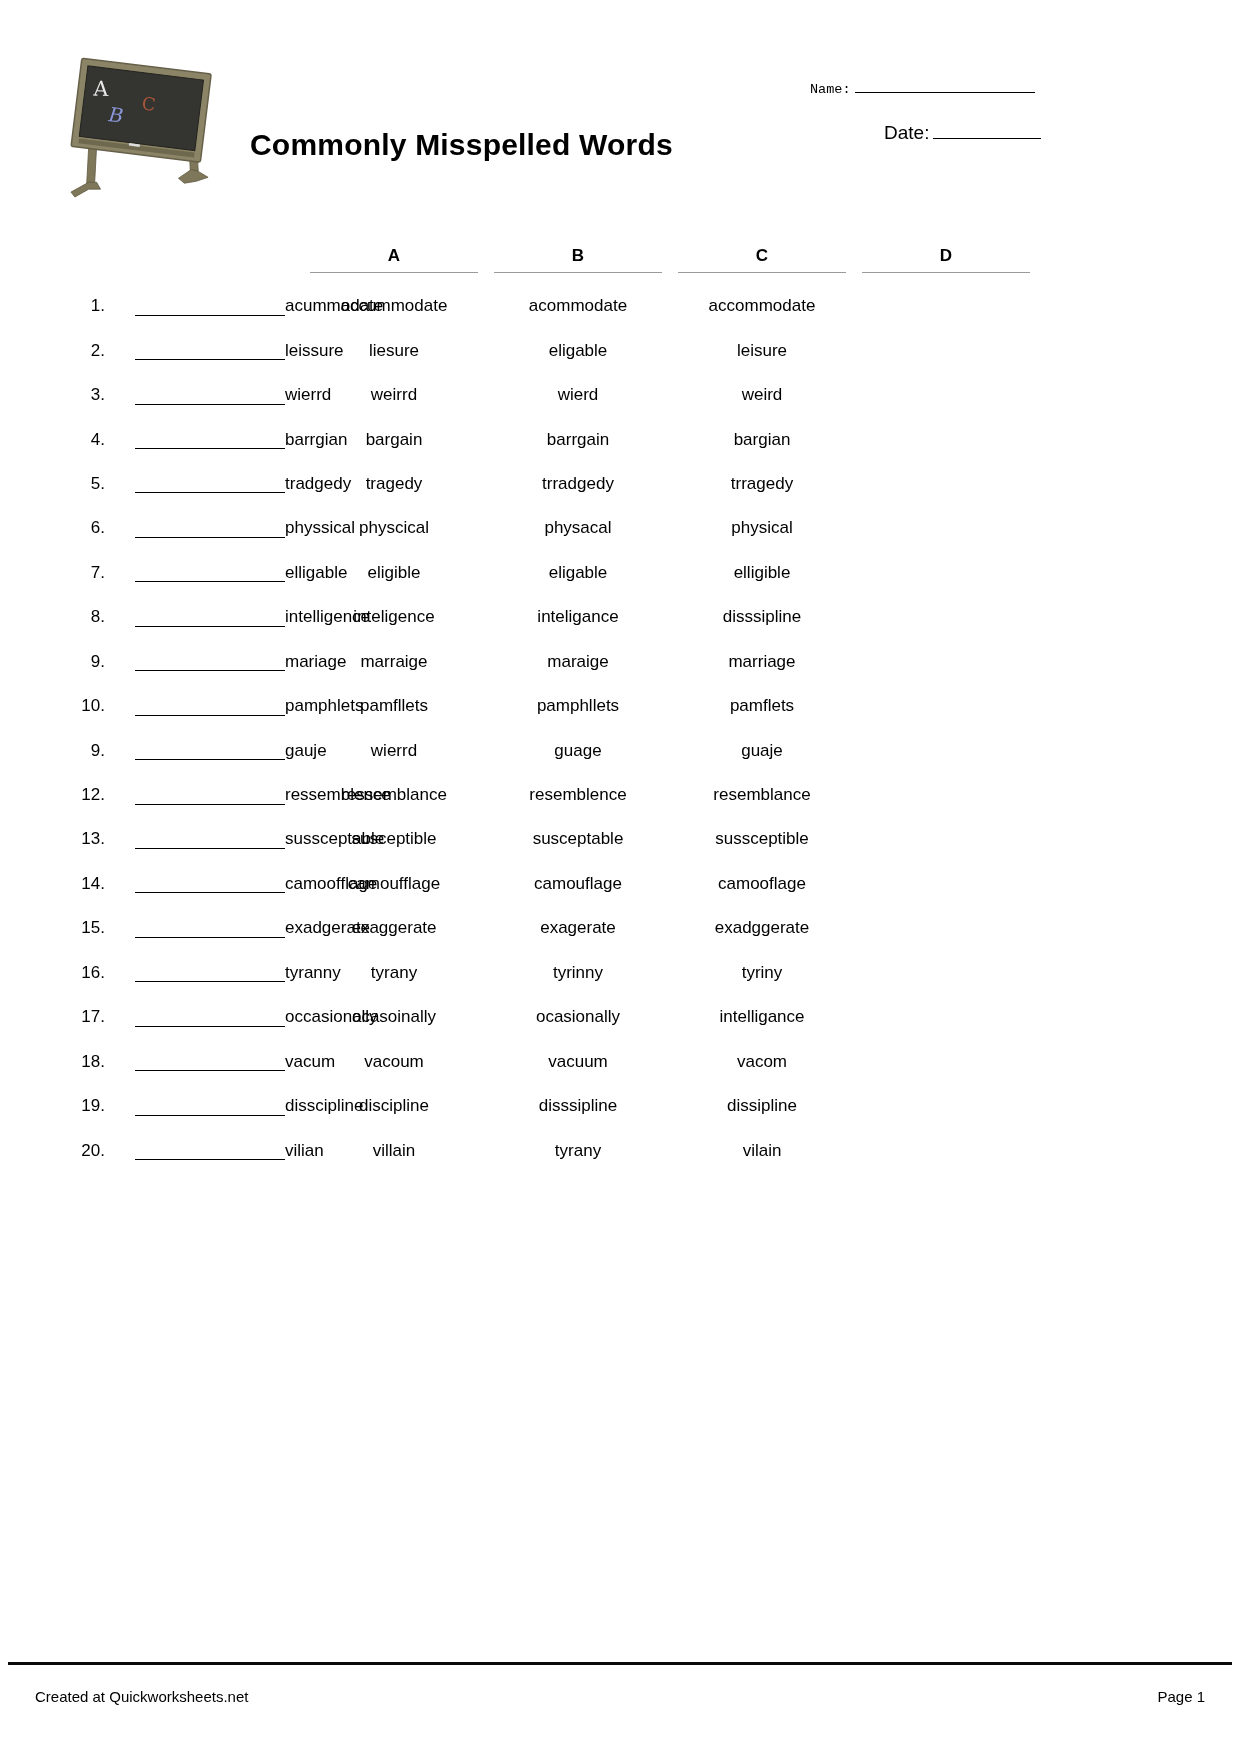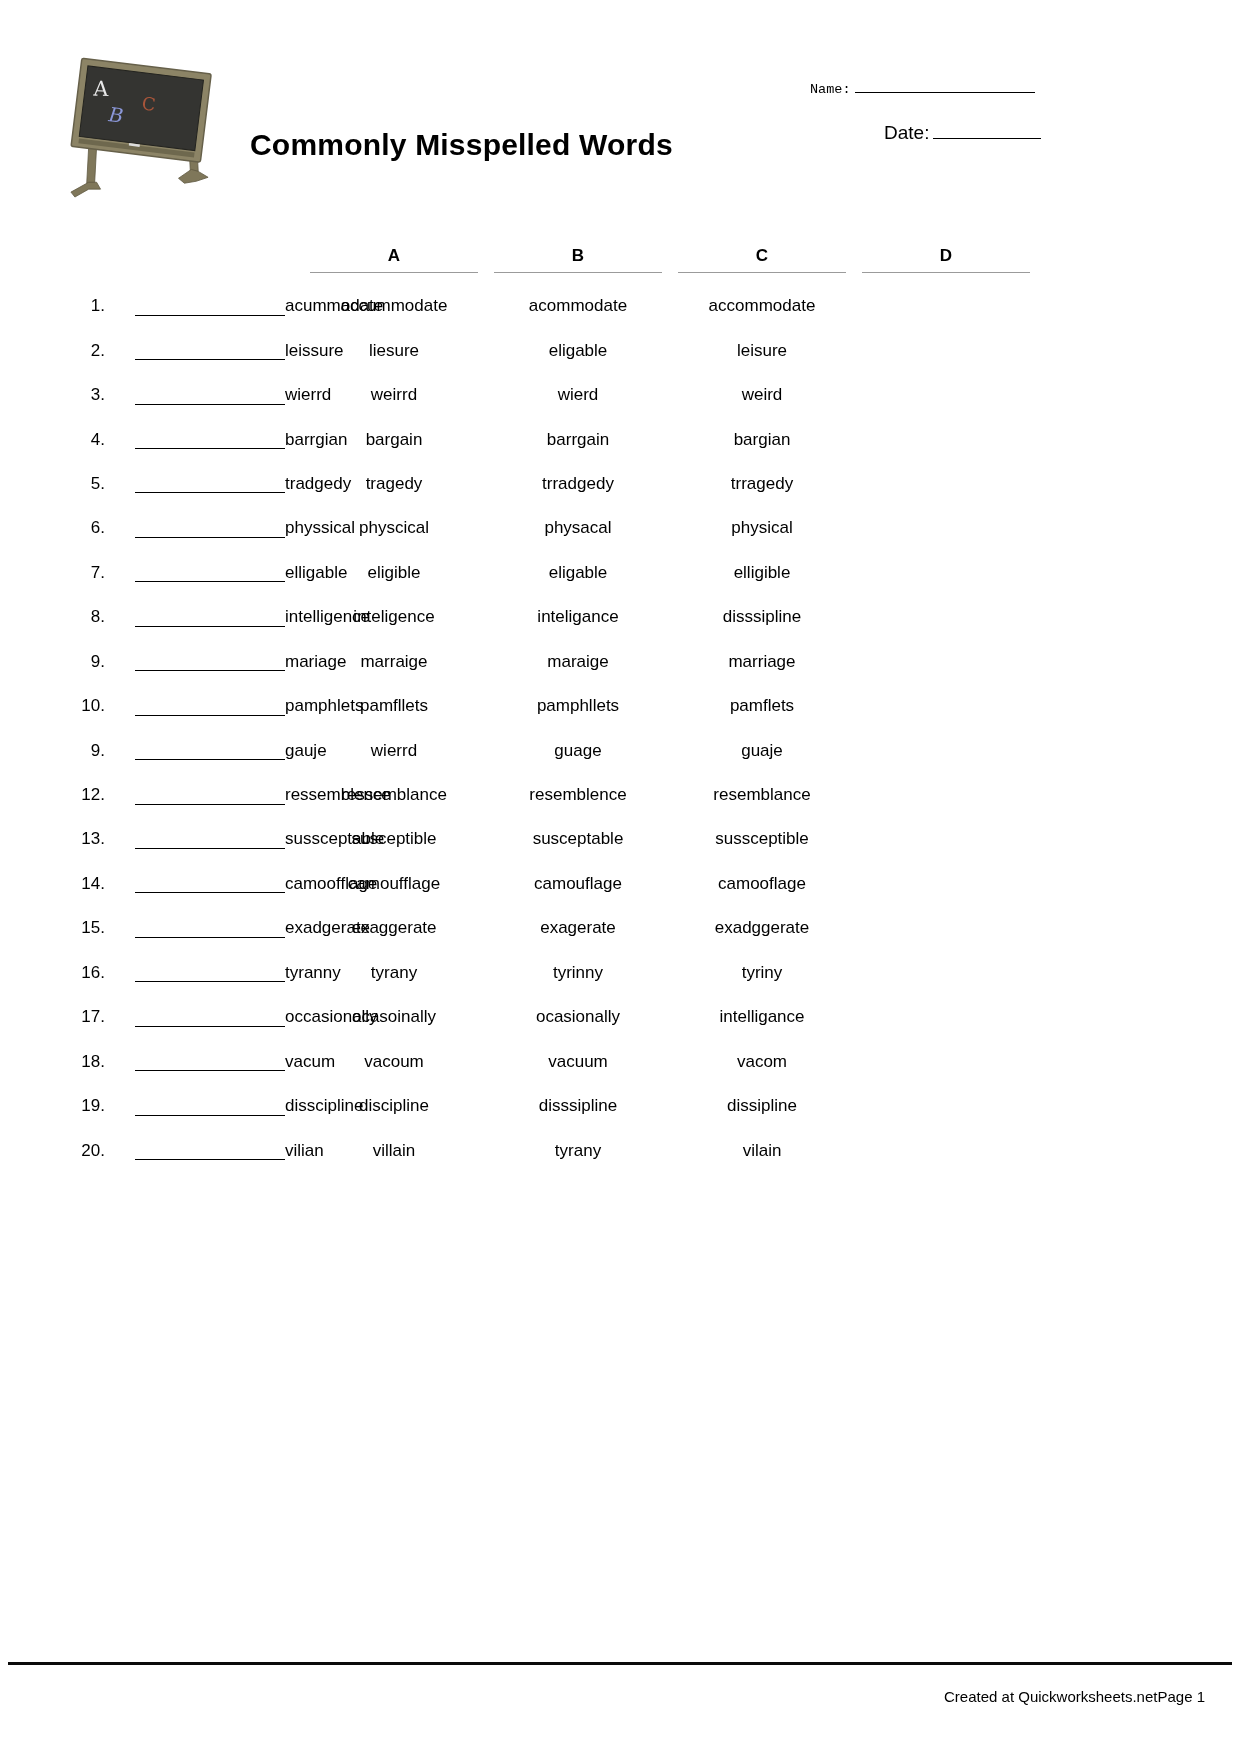--- a/index.html
+++ b/index.html
@@ -29,21 +29,21 @@
   .col-letter{font-size:17px;font-weight:bold;display:block;}
   .col-rule{height:1px;background:#9b9b9b;margin:6px 8px 0 8px;}
   .rows{position:absolute;left:55px;top:284px;width:983px;}
   .row{height:44.45px;align-items:center;}
   .num{text-align:right;font-size:17px;}
   .blank{grid-column:3;border-bottom:1.6px solid #000;height:0;position:relative;top:9px;}
   .word{text-align:center;font-size:17px;}
   .word:nth-of-type(1){grid-column:5;}
   
   .footer-rule{position:absolute;left:8px;right:8px;top:1662px;height:3px;background:#0a0a0a;}
-  .footer{position:absolute;left:35px;right:35px;top:1688px;display:flex;justify-content:flex-end;font-size:15px;}
+  .footer{position:absolute;left:35px;right:35px;top:1688px;display:flex;justify-content:space-between;font-size:15px;}
 </style>
 </head>
 <body>
 
 <div class="page">
 
   <svg class="chalkboard" viewBox="0 0 160 150">
     <g fill="#7f775a" stroke="#5f5942" stroke-width="0.8">
       <polygon points="30,40 38,40 33,133 25,133"></polygon>
       <polygon points="9,142 27,132 35,132 39,139 27,139 13,147"></polygon>

